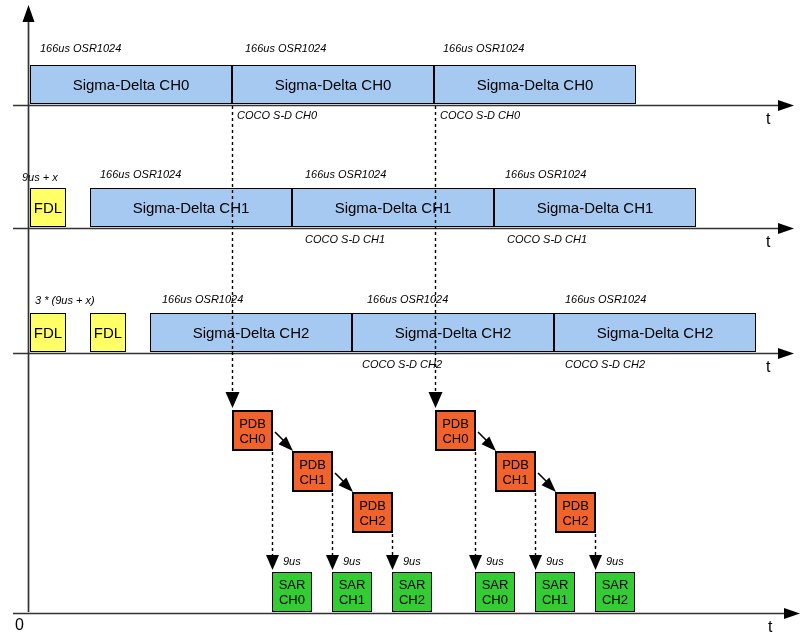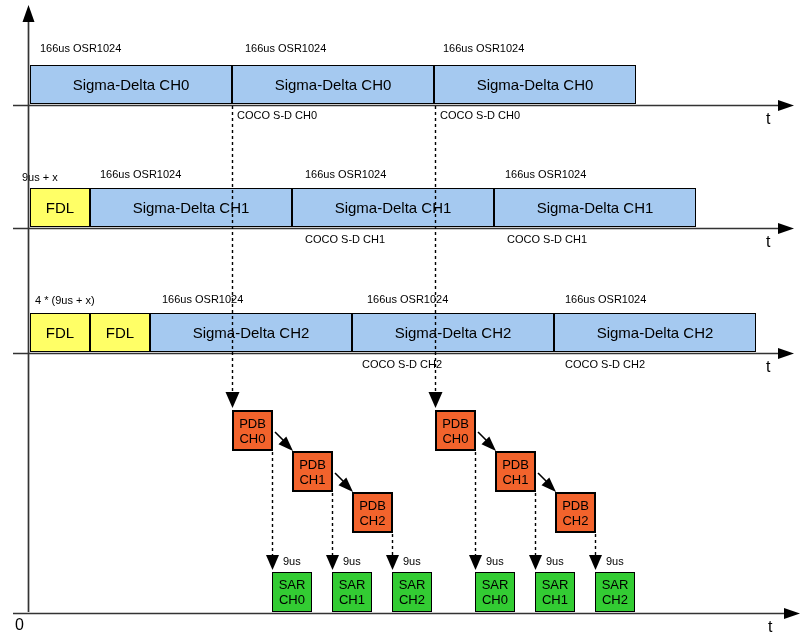--- a/index.html
+++ b/index.html
@@ -1,29 +1,29 @@
 <!DOCTYPE html>
 <html style="--sigma-fill: #A5C9F0; --fdl-fill: #FFFF66; --pdb-fill: #F2632C; --sar-fill: #33CC33; --axis: #333333;"><head>
 <meta charset="utf-8">
 <style>
   html,body{margin:0;padding:0;background:#fff;}
   #canvas{
     position:relative;width:810px;height:636px;background:#fff;overflow:hidden;
     font-family:"Liberation Sans",sans-serif;color:#000;
   }
-  .lbl-sm{position:absolute;font-size:11px;line-height:12px;white-space:nowrap;}
+  .lbl-sm{position:absolute;font-size:11px;line-height:12px;white-space:nowrap;font-style:italic;}
   .lbl-t{position:absolute;font-size:16px;line-height:17px;}
   .lbl-origin{position:absolute;font-size:16px;line-height:17px;}
   .block{
     position:absolute;height:39px;border:1.5px solid #000;box-sizing:border-box;
     display:flex;align-items:center;justify-content:center;
     font-size:15px;line-height:16px;white-space:nowrap;
   }
   .sd-block{background:var(--sigma-fill,#A5C9F0);width:202px;}
-  .fdl-block{background:var(--fdl-fill,#FFFF66);width:60px;}
+  .fdl-block{background:var(--fdl-fill,#FFFF66);width:36px;}
   .pdb-box{
     position:absolute;width:41px;height:41px;background:var(--pdb-fill,#F2632C);
     border:2px solid #000;box-sizing:border-box;
     display:flex;align-items:center;justify-content:center;text-align:center;
     font-size:13px;line-height:15px;white-space:pre-line;
   }
   .sar-box{
     position:absolute;width:40px;height:40px;background:var(--sar-fill,#33CC33);
     border:1.5px solid #000;box-sizing:border-box;
     display:flex;align-items:center;justify-content:center;text-align:center;
@@ -55,21 +55,21 @@
 
   <div class="block fdl-block" style="left:30px;top:188px">FDL</div>
   <div class="block sd-block" style="left:90px;top:188px">Sigma-Delta CH1</div>
   <div class="block sd-block" style="left:292px;top:188px">Sigma-Delta CH1</div>
   <div class="block sd-block" style="left:494px;top:188px">Sigma-Delta CH1</div>
 
   <div class="lbl-sm" style="left:305px;top:233px">COCO S-D CH1</div>
   <div class="lbl-sm" style="left:507px;top:233px">COCO S-D CH1</div>
   <div class="lbl-t" style="left:766px;top:233px">t</div>
 
-  <div class="lbl-sm" style="left:35px;top:294px">4 * (9us + x)</div>
+  <div class="lbl-sm" style="left:35px;top:294px">3 * (9us + x)</div>
   <div class="lbl-sm" style="left:162px;top:293px">166us OSR1024</div>
   <div class="lbl-sm" style="left:367px;top:293px">166us OSR1024</div>
   <div class="lbl-sm" style="left:565px;top:293px">166us OSR1024</div>
 
   <div class="block fdl-block" style="left:30px;top:313px">FDL</div>
   <div class="block fdl-block" style="left:90px;top:313px">FDL</div>
   <div class="block sd-block" style="left:150px;top:313px">Sigma-Delta CH2</div>
   <div class="block sd-block" style="left:352px;top:313px">Sigma-Delta CH2</div>
   <div class="block sd-block" style="left:554px;top:313px">Sigma-Delta CH2</div>
 

